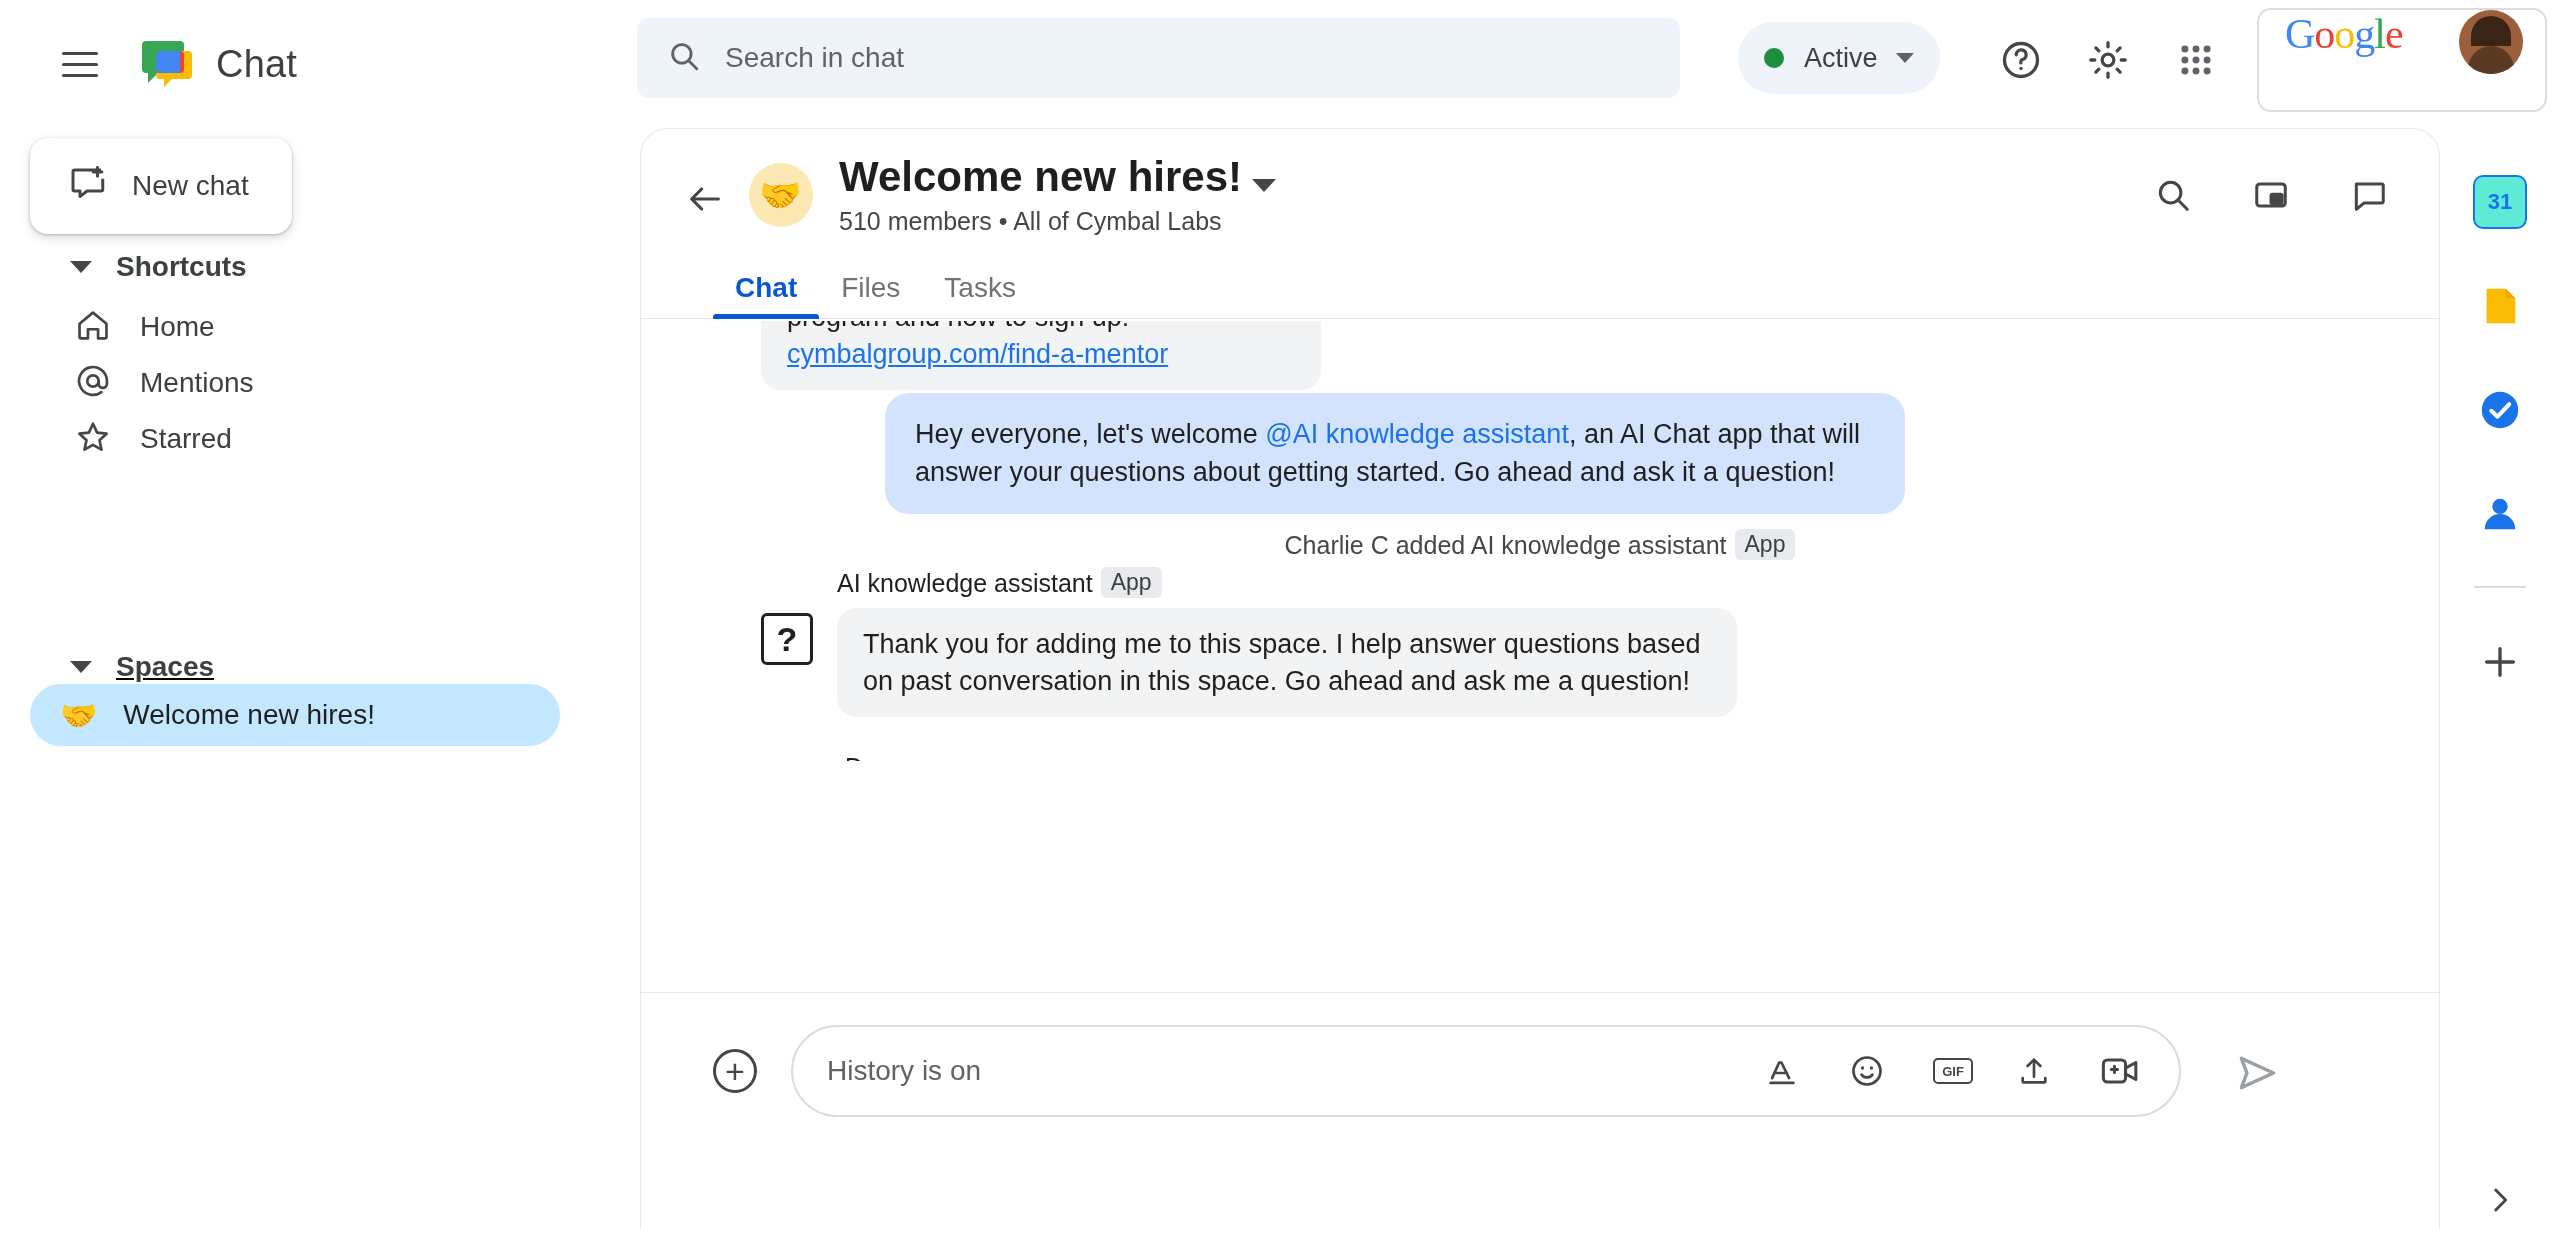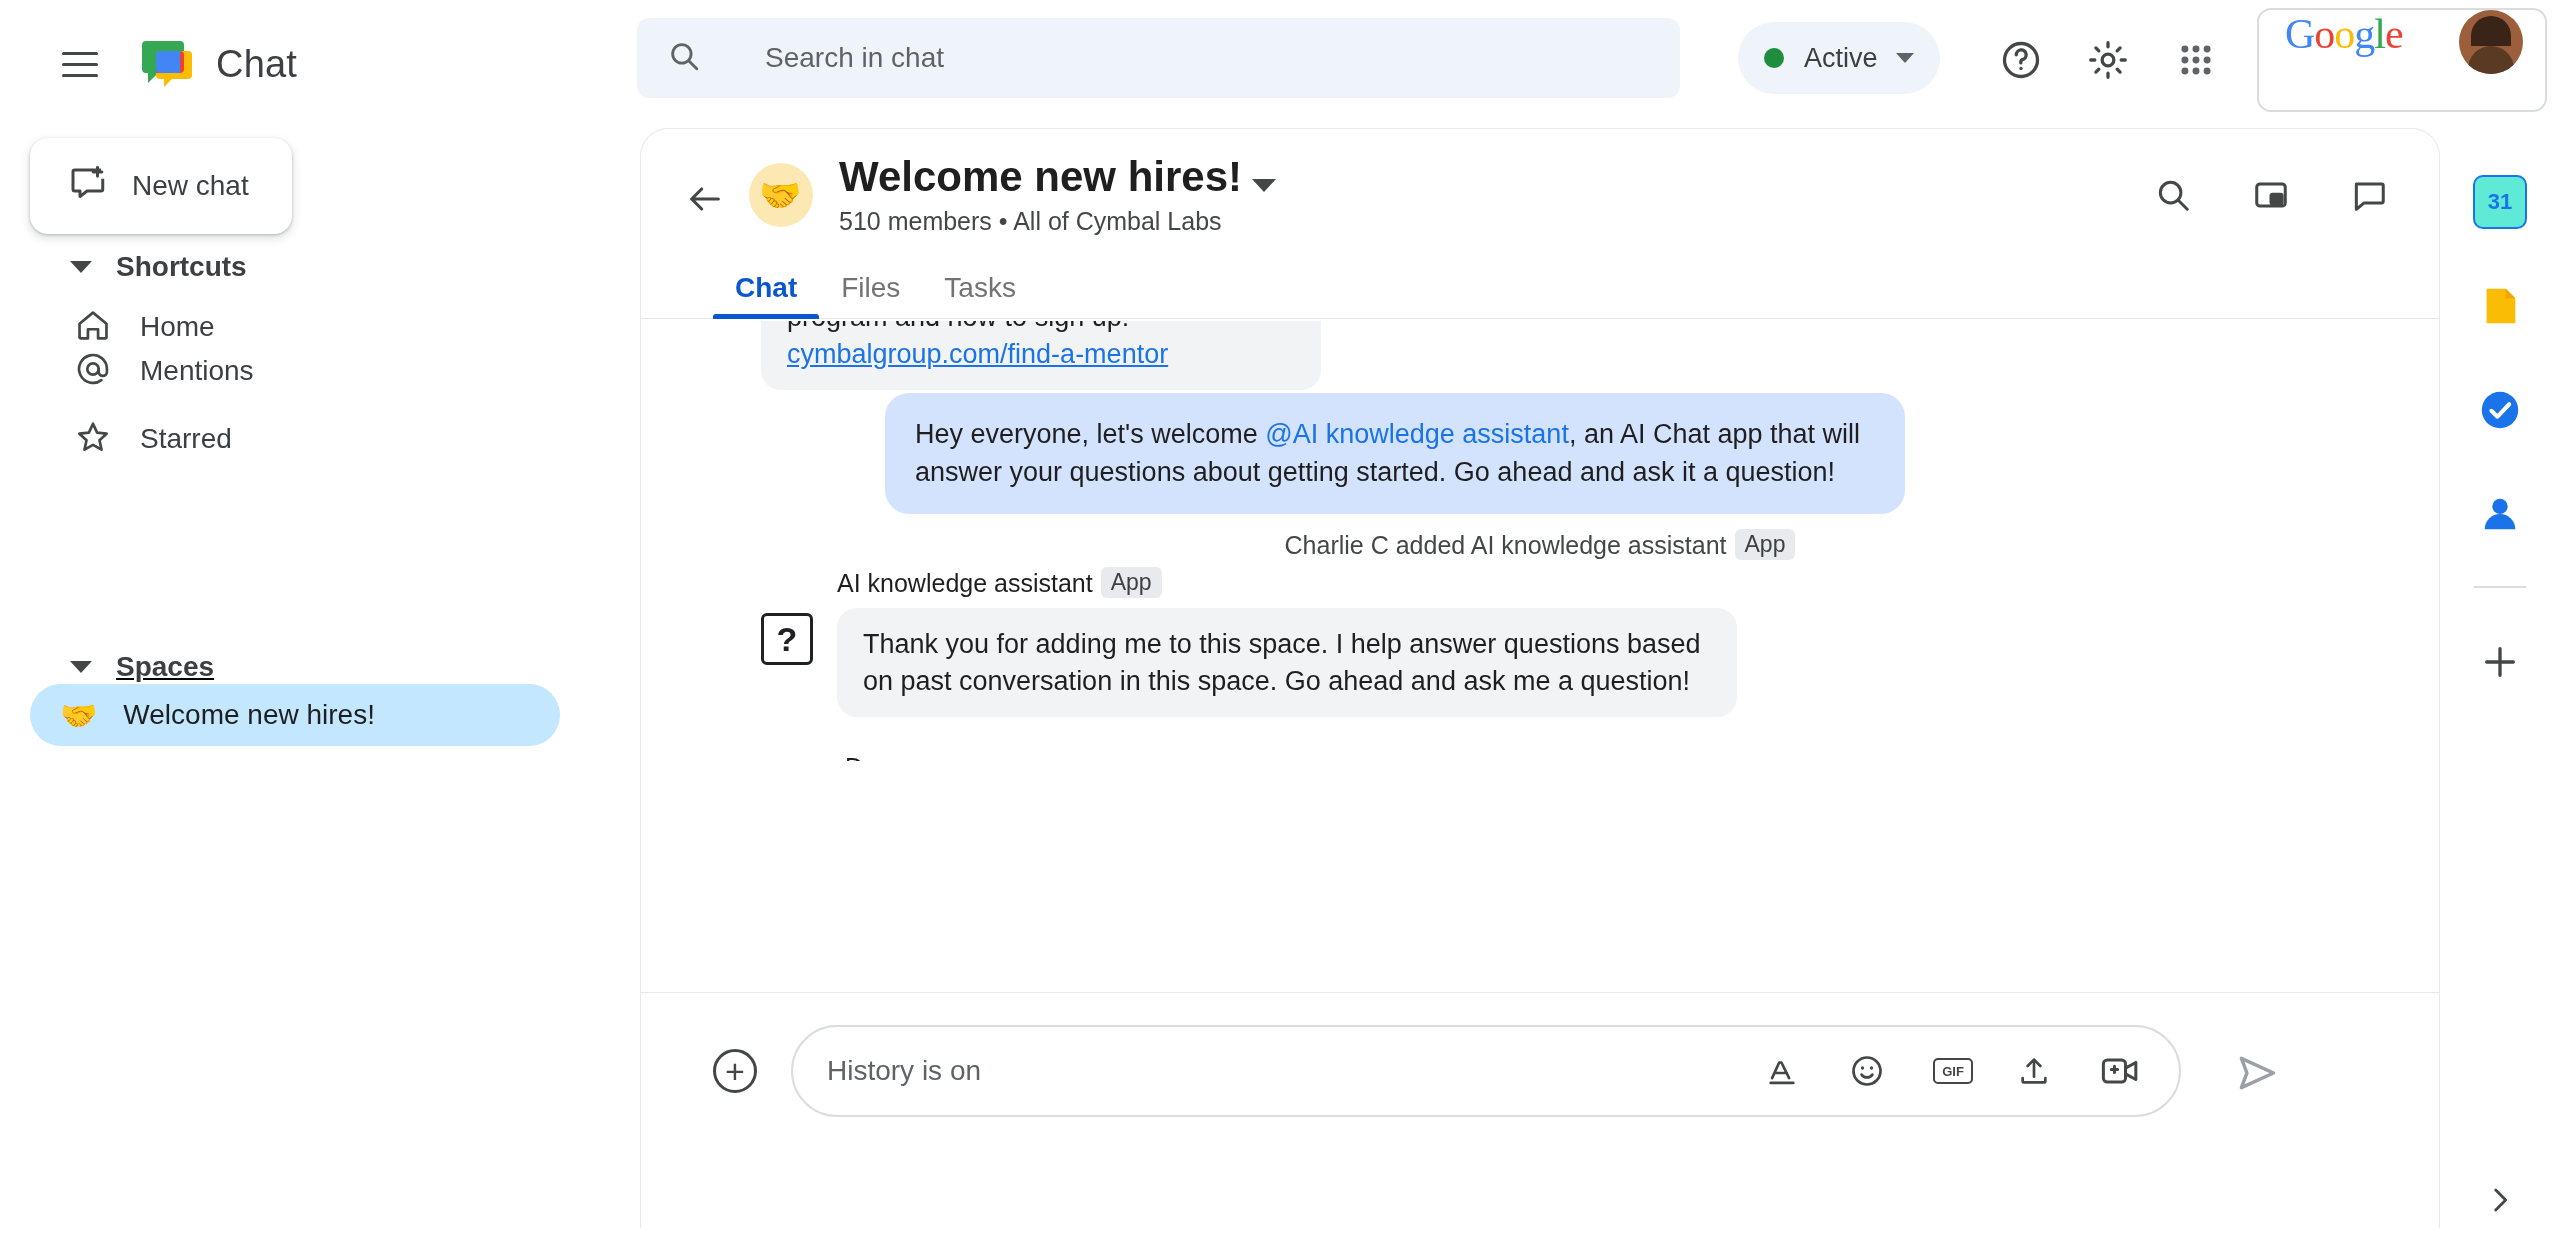--- a/index.html
+++ b/index.html
@@ -42,21 +42,20 @@
   }
 
   .searchbar {
     position: absolute; left: 637px; top: 18px;
     width: 1043px; height: 80px;
     background: #eff3fa;
     border-radius: 12px;
     display: flex; align-items: center;
     padding: 9px 30px;
     cursor: text;
-    gap: 40px;
   }
   .searchbar .mag { margin-right: 24px; }
   .search-ph {
     font-size: 28px; color: #5f6368;
   }
 
   .status-chip {
     position: absolute; left: 1738px; top: 22px;
     height: 72px; min-width: 196px;
     background: #eff3fa; border-radius: 36px;
@@ -425,21 +424,21 @@
 
     <div class="nav-item" style="top:168px;">
       <span>
         <svg width="38" height="38" viewBox="0 0 24 24" fill="none" stroke="#444746" stroke-width="1.7">
           <path d="M3.5 11.2 12 4.2l8.5 7v8.6a.7.7 0 0 1-.7.7h-4.6v-5.8H8.8v5.8H4.2a.7.7 0 0 1-.7-.7Z" stroke-linejoin="round"></path>
         </svg>
       </span>
       <span class="nav-label">Home</span>
     </div>
 
-    <div class="nav-item" style="top:212px;">
+    <div class="nav-item" style="top:224px;">
       <span>
         <svg width="38" height="38" viewBox="0 0 24 24" fill="none" stroke="#444746" stroke-width="1.7">
           <circle cx="12" cy="12" r="3.6"></circle>
           <path d="M15.6 12v1.8a2.6 2.6 0 0 0 5.2 0V12a8.8 8.8 0 1 0-3.5 7" stroke-linecap="round"></path>
         </svg>
       </span>
       <span class="nav-label">Mentions</span>
     </div>
 
     <div class="nav-item" style="top:280px;">

